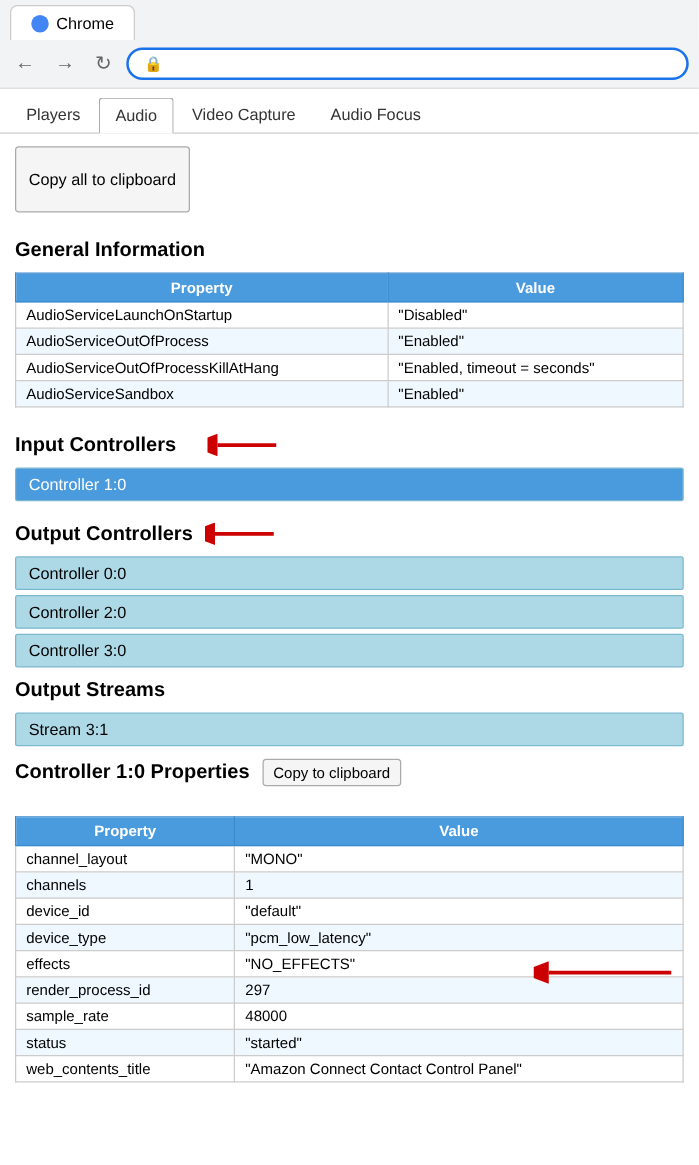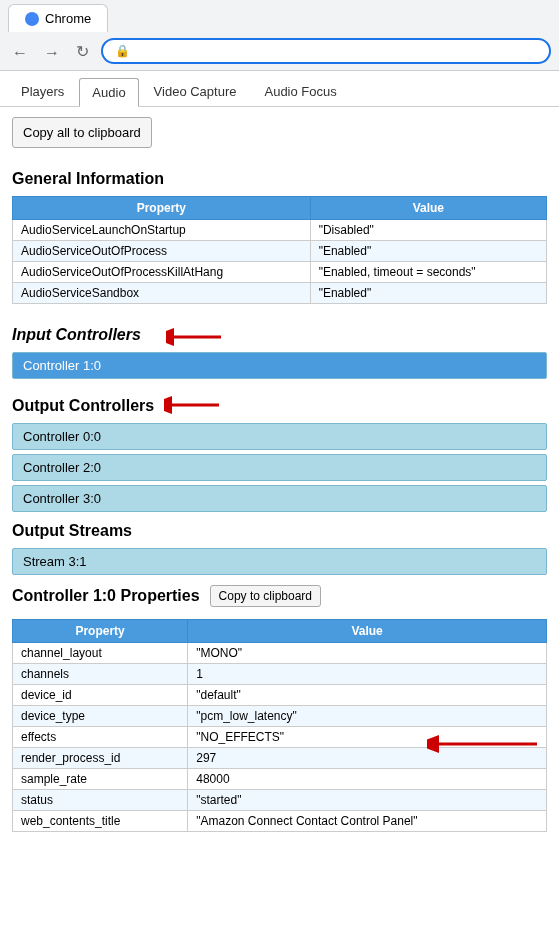--- a/index.html
+++ b/index.html
@@ -17,37 +17,37 @@
     .url-text { font-size: 14px; color: #202124; flex: 1; }
 
     
     .nav-tabs { display: flex; border-bottom: 1px solid #ccc; padding: 6px 8px 0; gap: 2px; background: #fff; align-items: flex-end; }
     .nav-tab { padding: 6px 12px; font-size: 13px; cursor: pointer; border: 1px solid transparent; border-radius: 3px 3px 0 0; color: #333; }
     .nav-tab.active { border: 1px solid #aaa; border-bottom: 1px solid #fff; background: #fff; margin-bottom: -1px; }
 
     
     .page-content { padding: 10px 12px; }
 
-    .copy-all-btn { padding: 7px 10px; font-size: 13px; border: 1px solid #aaa; background: #f5f5f5; cursor: pointer; border-radius: 3px; margin-bottom: 12px; }
+    .copy-all-btn { padding: 18px 10px; font-size: 13px; border: 1px solid #aaa; background: #f5f5f5; cursor: pointer; border-radius: 3px; margin-bottom: 12px; }
 
     h2 { font-size: 16px; font-weight: bold; margin: 10px 0 8px; color: #000; }
 
     
     .data-table { width: 100%; border-collapse: collapse; margin-bottom: 12px; font-size: 12px; }
     .data-table th { background: #4a9ade; color: #fff; padding: 4px 8px; text-align: center; border: 1px solid #3a8ace; }
     .data-table td { padding: 3px 8px; border: 1px solid #ccc; }
     .data-table tr:nth-child(even) td { background: #f0f8ff; }
     .data-table tr:nth-child(odd) td { background: #fff; }
 
     
     .controller-item { background: #add8e6; border: 1px solid #7bb8d0; padding: 5px 10px; margin-bottom: 4px; font-size: 13px; cursor: pointer; border-radius: 2px; }
     .controller-item.active { background: #4a9ade; color: #fff; }
 
     
-    .props-header { display: flex; align-items: center; gap: 10px; margin: 10px 0 12px; }
+    .props-header { display: flex; align-items: center; gap: 10px; margin: 10px 0 24px; }
     .props-header h2 { margin: 0; }
     .copy-btn { padding: 3px 8px; font-size: 12px; border: 1px solid #aaa; background: #f5f5f5; cursor: pointer; border-radius: 3px; }
   </style>
 </head>
 <body>
 
 <div class="browser-chrome">
   <div class="tab-bar">
     <div class="tab-item">
       <span class="tab-icon"></span>
@@ -99,21 +99,21 @@
         </tr>
         <tr>
           <td>AudioServiceSandbox</td>
           <td>"Enabled"</td>
         </tr>
       </tbody>
   </table>
 
   
   <div style="margin-bottom: 8px;">
-    <div style="display:flex;align-items:flex-end;gap:25px;font-style:italic;">
+    <div style="display:flex;align-items:center;gap:25px;">
       <h2>Input Controllers</h2>
 
       <svg width="60" height="30">
         <defs>
           <marker id="arrowhead1" markerWidth="8" markerHeight="6" refX="0" refY="3" orient="auto">
             <polygon points="0 0, 8 3, 0 6" fill="#cc0000"></polygon>
           </marker>
         </defs>
         <line x1="55" y1="15" x2="8" y2="15" stroke="#cc0000" stroke-width="3" marker-end="url(#arrowhead1)"></line>
       </svg>

